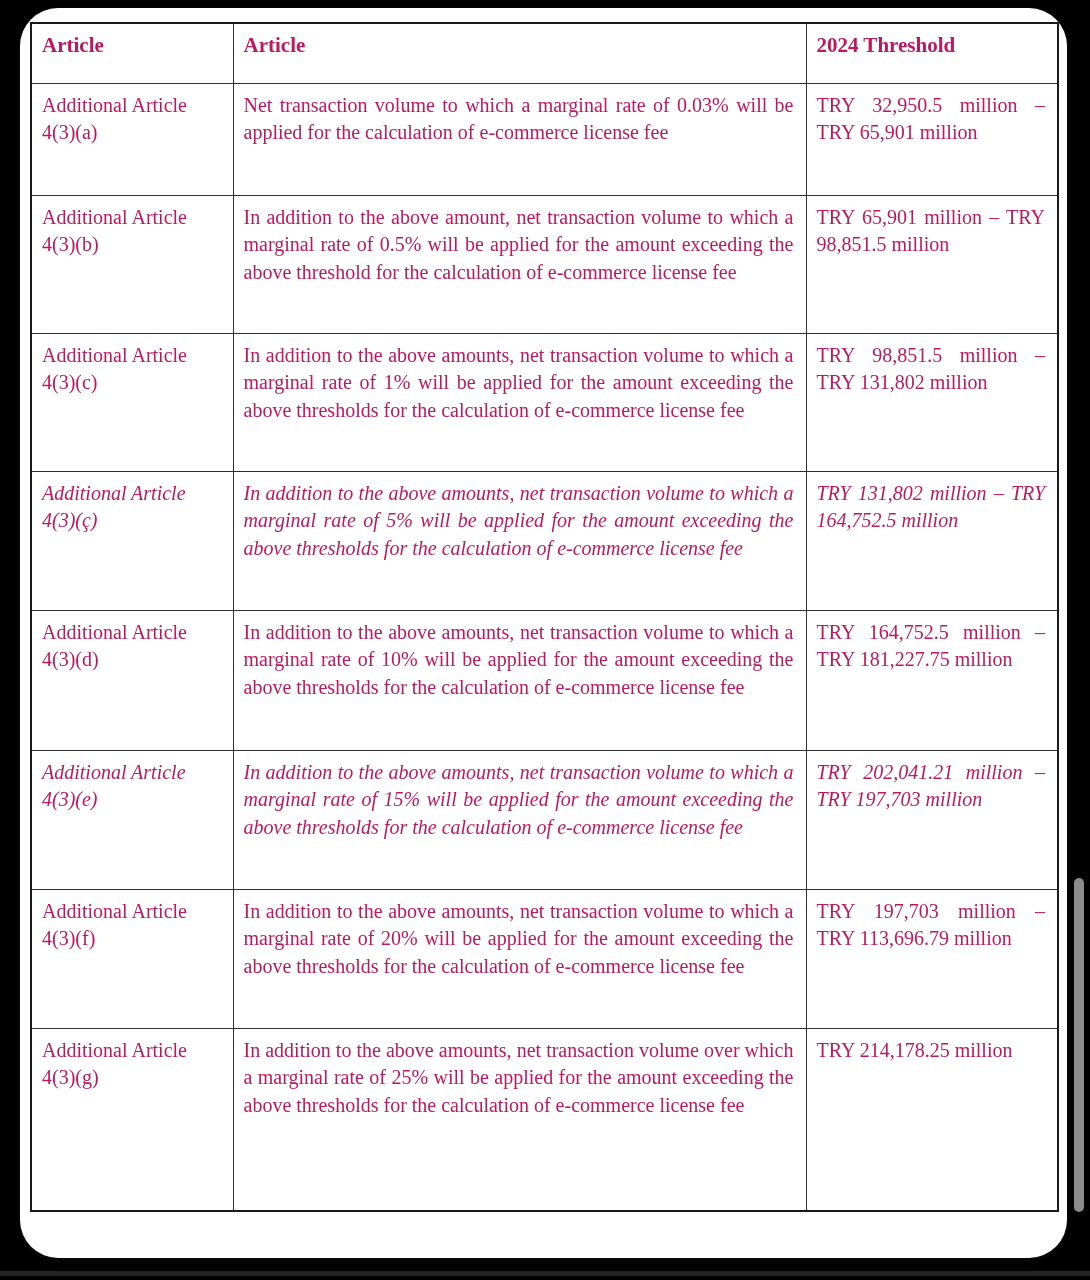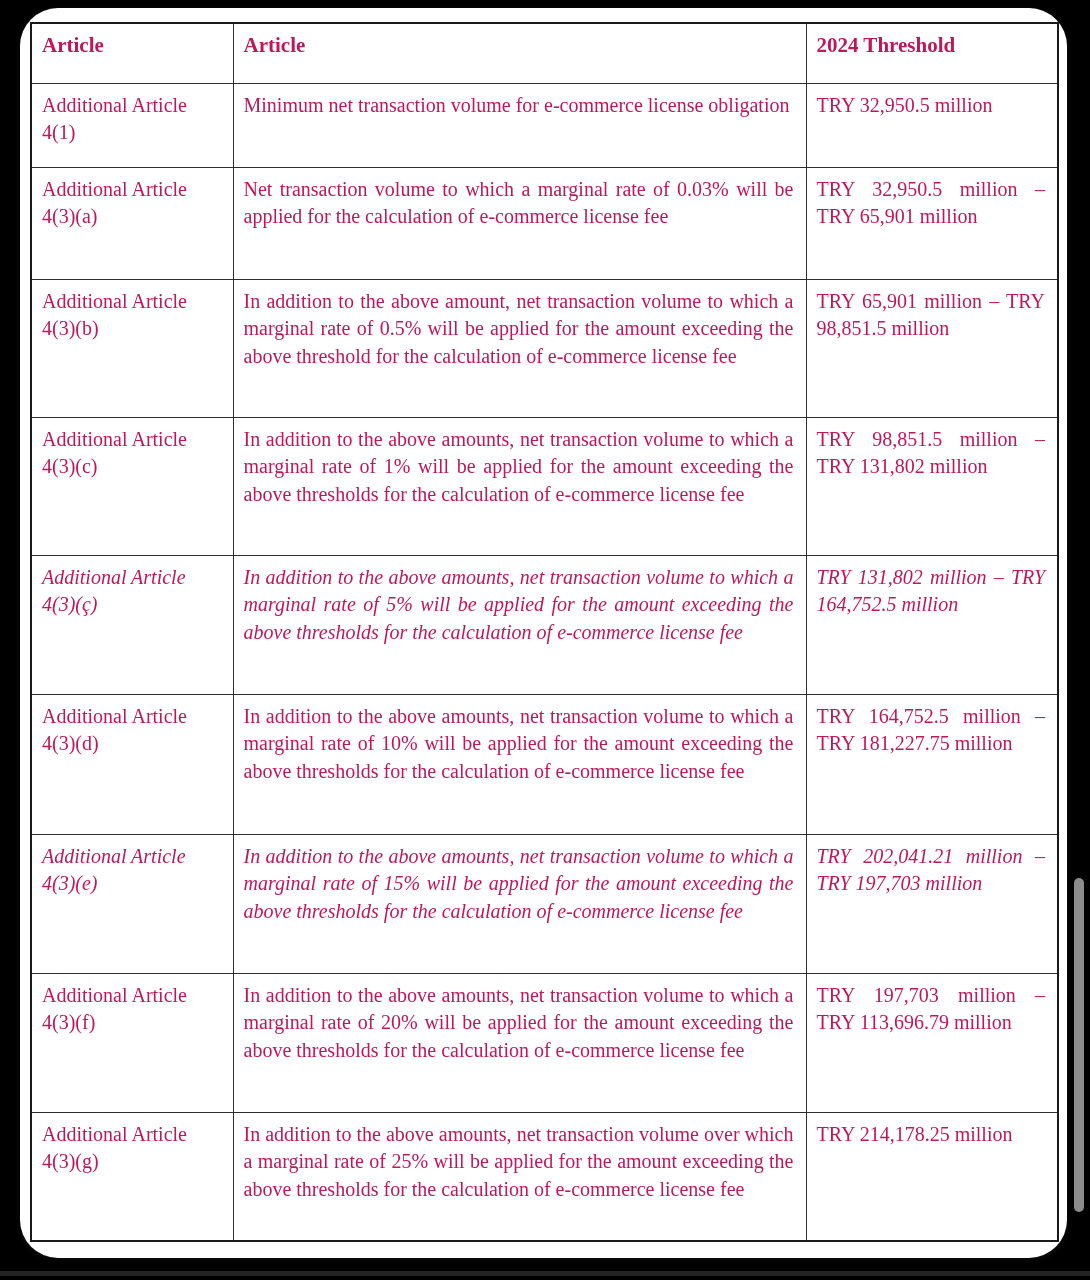--- a/index.html
+++ b/index.html
@@ -73,25 +73,20 @@
         <col style="width:252px">
       </colgroup>
       <thead>
         <tr>
           <th>Article</th>
           <th>Article</th>
           <th>2024 Threshold</th>
         </tr>
       </thead>
       <tbody id="table-body">
-          <tr style="height: 84px;">
-            <td class="col-article">Additional Article 4(1)</td>
-            <td class="col-subject">Minimum net transaction volume for e-commerce license obligation</td>
-            <td class="col-threshold">TRY 32,950.5 million</td>
-          </tr>
           <tr style="height: 112px;">
             <td class="col-article">Additional Article 4(3)(a)</td>
             <td class="col-subject">Net transaction volume to which a marginal rate of 0.03% will be applied for the calculation of e-commerce license fee</td>
             <td class="col-threshold">TRY 32,950.5 million – TRY 65,901 million</td>
           </tr>
           <tr style="height: 138px;">
             <td class="col-article">Additional Article 4(3)(b)</td>
             <td class="col-subject">In addition to the above amount, net transaction volume to which a marginal rate of 0.5% will be applied for the amount exceeding the above threshold for the calculation of e-commerce license fee</td>
             <td class="col-threshold">TRY 65,901 million – TRY 98,851.5 million</td>
           </tr>
@@ -113,21 +108,21 @@
           <tr style="height: 139px; font-style: italic;">
             <td class="col-article">Additional Article 4(3)(e)</td>
             <td class="col-subject">In addition to the above amounts, net transaction volume to which a marginal rate of 15% will be applied for the amount exceeding the above thresholds for the calculation of e-commerce license fee</td>
             <td class="col-threshold">TRY 202,041.21 million – TRY 197,703 million</td>
           </tr>
           <tr style="height: 139px; margin-top: 40px;">
             <td class="col-article">Additional Article 4(3)(f)</td>
             <td class="col-subject">In addition to the above amounts, net transaction volume to which a marginal rate of 20% will be applied for the amount exceeding the above thresholds for the calculation of e-commerce license fee</td>
             <td class="col-threshold">TRY 197,703 million – TRY 113,696.79 million</td>
           </tr>
-          <tr style="height: 129px;">
+          <tr style="height: 183px;">
             <td class="col-article">Additional Article 4(3)(g)</td>
             <td class="col-subject">In addition to the above amounts, net transaction volume over which a marginal rate of 25% will be applied for the amount exceeding the above thresholds for the calculation of e-commerce license fee</td>
             <td class="col-threshold">TRY 214,178.25 million</td>
           </tr>
         </tbody>
     </table>
   </div>
   <div class="scrollbar-thumb"></div>
   <div class="bottom-bar"></div>
 </div>

